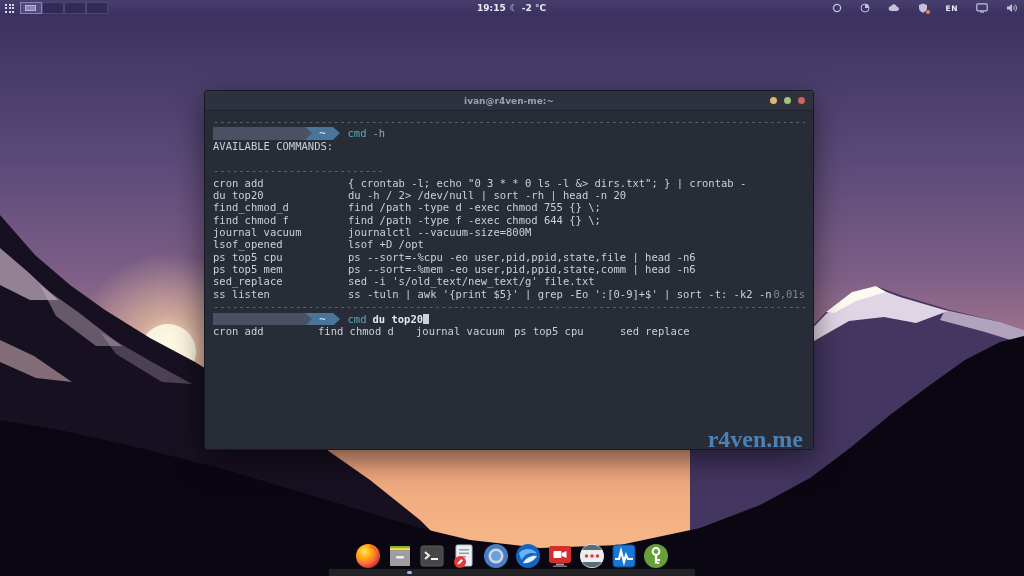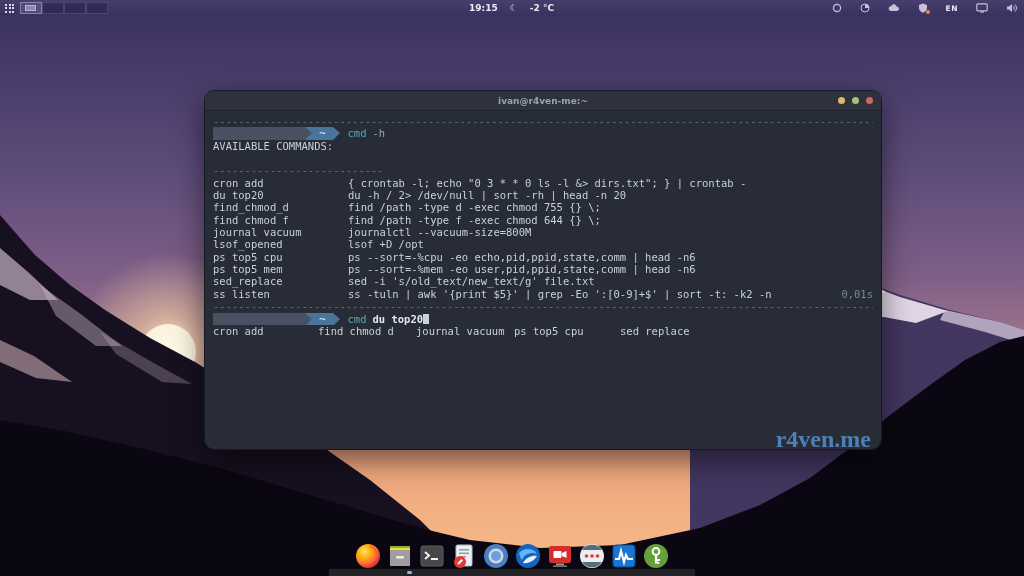--- a/index.html
+++ b/index.html
@@ -14,31 +14,31 @@
     background:linear-gradient(#473e6e,#3a3160); display:flex; align-items:center;
     color:#eceaf5; font-size:9px; font-weight:bold; z-index:30; }
   .panel-left { display:flex; align-items:center; gap:6px; padding-left:5px; flex:1; }
   .apps-grid { display:grid; grid-template-columns:repeat(3,2px); grid-gap:1.5px; cursor:pointer; }
   .apps-grid i { width:2px; height:2px; background:#d9d6e8; }
   .workspaces { display:flex; }
   .ws { width:22px; height:12px; border:1px solid #4d4477; background:rgba(40,33,70,.55); }
   .ws.active { border-color:#8a81b3; background:#534a7d; position:relative; }
   .ws.active i { position:absolute; left:4px; top:2px; width:11px; height:6px;
     background:#8f87ae; border:1px solid #b9b2d4; display:block; }
-  .panel-center { display:flex; align-items:flex-end; gap:12px; justify-content:center; }
+  .panel-center { display:flex; align-items:flex-end; gap:4px; justify-content:center; }
   .panel-right { flex:1; display:flex; align-items:center; justify-content:flex-end; gap:6px; padding-right:6px; }
   .tray { display:flex; align-items:center; gap:18px; }
   .tray svg { display:block; }
   .kbd-layout { font-size:7.5px; letter-spacing:.5px; }
   .badge-wrap { position:relative; }
   .badge { position:absolute; right:-2px; bottom:-1px; width:4px; height:4px; border-radius:50%; background:#ed8a3a; }
 
   
-  .terminal { position:absolute; left:204px; top:90px; width:678px; height:360px;
-    border:1px solid #151923; border-radius:10px; overflow:hidden; z-index:20;
+  .terminal { position:absolute; left:204px; top:90px; width:610px; height:360px;
+    border:1px solid #151923; border-radius:3px; overflow:hidden; z-index:20;
     box-shadow:0 10px 30px rgba(0,0,0,.5); }
   .titlebar { height:20px; background:#2d323e; border-bottom:1px solid #1f232d;
     display:flex; align-items:center; position:relative; }
   .titlebar .title { flex:1; text-align:center; font-size:9px; font-weight:bold; color:#99a1b0; }
   .wbtns { position:absolute; right:8px; top:0; bottom:0; display:flex; align-items:center; gap:7px; }
   .dot { width:7px; height:7px; border-radius:50%; display:block; cursor:pointer; }
   .dot.y { background:#ddb86a; } .dot.g { background:#a2c478; } .dot.r { background:#cf655c; }
 
   .tbody { position:relative; height:339px; background:#272c36; padding:4px 8px;
     font-family:"DejaVu Sans Mono", monospace; font-size:10.5px; line-height:12.35px;
@@ -210,21 +210,21 @@
       <div class="line">AVAILABLE COMMANDS:</div>
       <div class="line"></div>
       <div class="line dashln shortdash">---------------------------</div>
 
       <div class="line"><span class="kcol">cron_add</span><span>{ crontab -l; echo "0 3 * * 0 ls -l &amp;&gt; dirs.txt"; } | crontab -</span></div>
       <div class="line"><span class="kcol">du_top20</span><span>du -h / 2&gt; /dev/null | sort -rh | head -n 20</span></div>
       <div class="line"><span class="kcol">find_chmod_d</span><span>find /path -type d -exec chmod 755 {} \;</span></div>
       <div class="line"><span class="kcol">find_chmod_f</span><span>find /path -type f -exec chmod 644 {} \;</span></div>
       <div class="line"><span class="kcol">journal_vacuum</span><span>journalctl --vacuum-size=800M</span></div>
       <div class="line"><span class="kcol">lsof_opened</span><span>lsof +D /opt</span></div>
-      <div class="line"><span class="kcol">ps_top5_cpu</span><span>ps --sort=-%cpu -eo echo,pid,ppid,state,comm | head -n6</span></div>
+      <div class="line"><span class="kcol">ps_top5_cpu</span><span>ps --sort=-%cpu -eo user,pid,ppid,state,file | head -n6</span></div>
       <div class="line"><span class="kcol">ps_top5_mem</span><span>ps --sort=-%mem -eo user,pid,ppid,state,comm | head -n6</span></div>
       <div class="line"><span class="kcol">sed_replace</span><span>sed -i 's/old_text/new_text/g' file.txt</span></div>
       <div class="line"><span class="kcol">ss_listen</span><span>ss -tuln | awk '{print $5}' | grep -Eo ':[0-9]+$' | sort -t: -k2 -n</span><span class="duration">0,01s</span></div>
 
       <div class="line dashln">--------------------------------------------------------------------------------------------------------------</div>
 
       <div class="line prompt">
         <span class="pseg1">ivan@r4ven-me</span>
           <span class="parr1"></span>
           <span class="pseg2">~</span>

